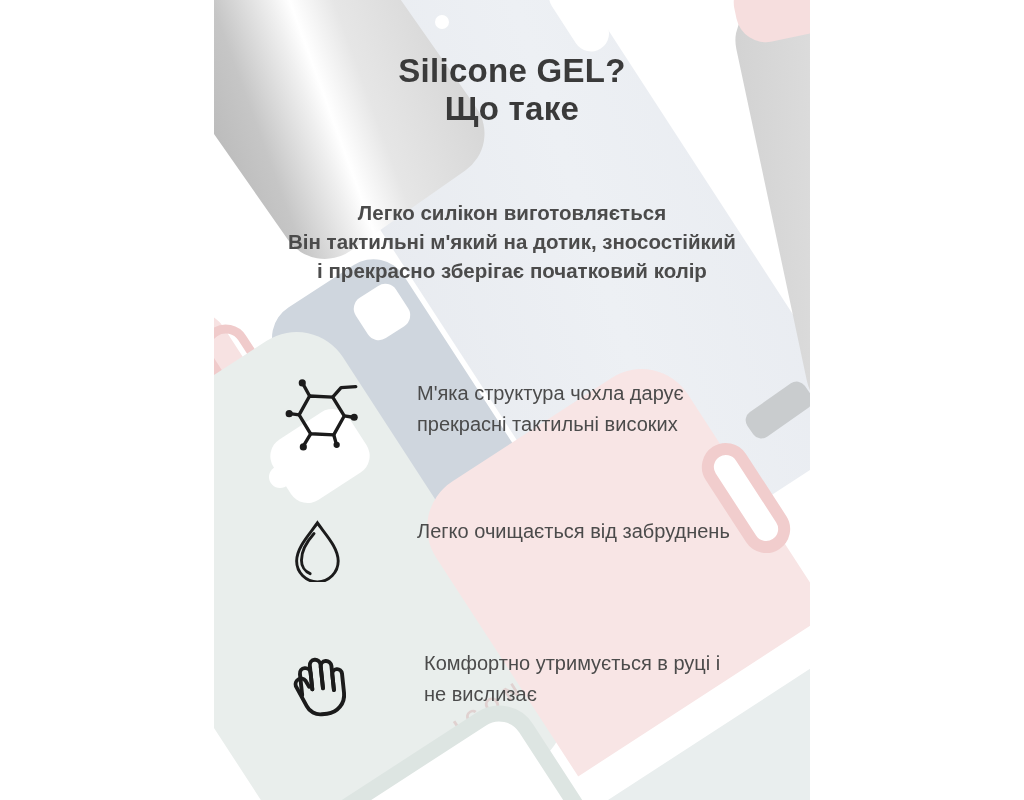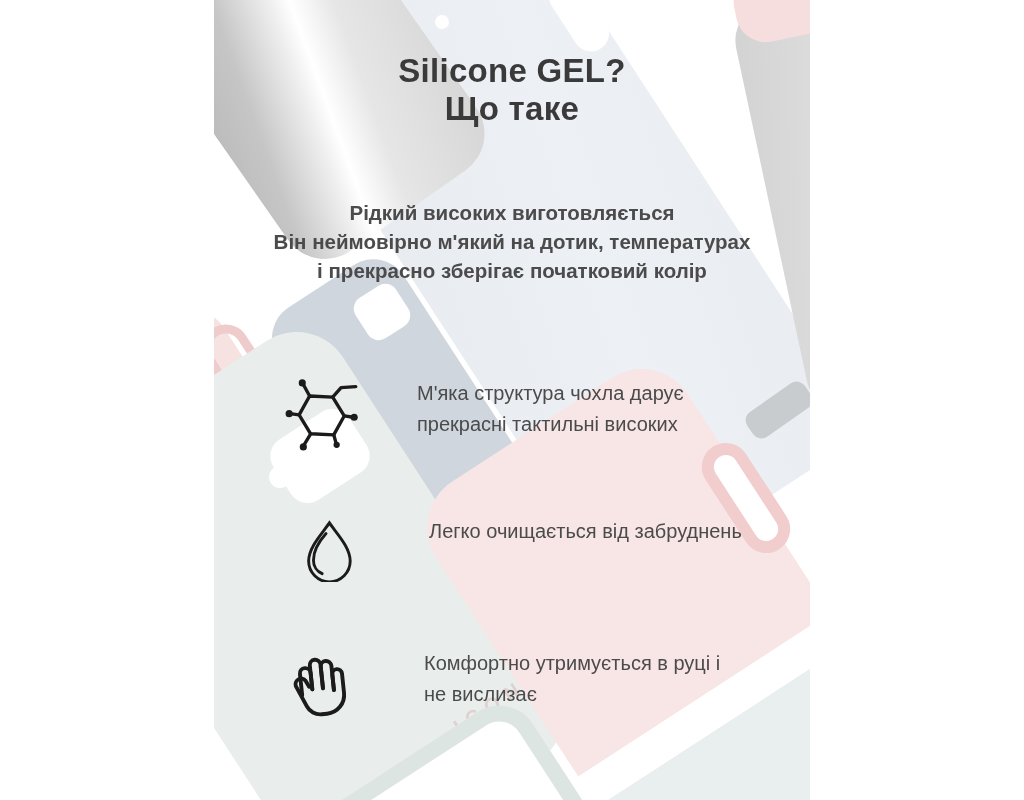--- a/index.html
+++ b/index.html
@@ -109,21 +109,21 @@
     position:absolute;left:-40px;top:198px;width:676px;text-align:center;
     color:#4b4b4b;font-weight:700;font-size:20.5px;line-height:29px;
   }
   .feature-row{position:absolute;left:0;width:100%;}
   .feature-icon{position:absolute;left:64px;top:0;}
   .feature-text{
     margin-left:203px;color:#4b4b4b;font-weight:400;
     font-size:20px;line-height:31px;
   }
   .row-1{top:378px;}
-  .row-2{top:516px;margin-left:12px;}
+  .row-2{top:516px;}
   .row-3{top:648px;padding-left:7px;}
   .row-1 .feature-icon{top:-4px;}
   .row-2 .feature-icon{top:2px;left:72px;}
   .row-3 .feature-icon{top:2px;}
   svg{display:block;}
 </style>
 </head>
 <body>
 
 <div class="page">
@@ -158,22 +158,22 @@
     <div class="shape case-bottom-center"></div>
 
     <div class="content">
 
       <div class="title">
         <div>Silicone GEL?</div>
         <div>Що таке</div>
       </div>
 
       <div class="intro">
-        <div>Рідкий високих виготовляється</div>
-        <div>Він неймовірно м'який на дотик, температурах</div>
+        <div>Легко силікон виготовляється</div>
+        <div>Він тактильні м'який на дотик, зносостійкий</div>
         <div>і прекрасно зберігає початковий колір</div>
       </div>
 
       <div class="feature-row row-1">
         <div class="feature-icon">
           <svg width="80" height="86" viewBox="0 0 76 82" fill="none" stroke="#1b1b1b" stroke-width="3.2" stroke-linecap="round" stroke-linejoin="round">
             <polygon points="30,21 52,22 63,40 53,58 31,57 20,39"></polygon>
             <line x1="30" y1="21" x2="24" y2="10"></line>
               <circle cx="23" cy="8.5" r="3.4" fill="#1b1b1b" stroke="none"></circle>
             <polyline points="52,22 60,13 74,12"></polyline>

